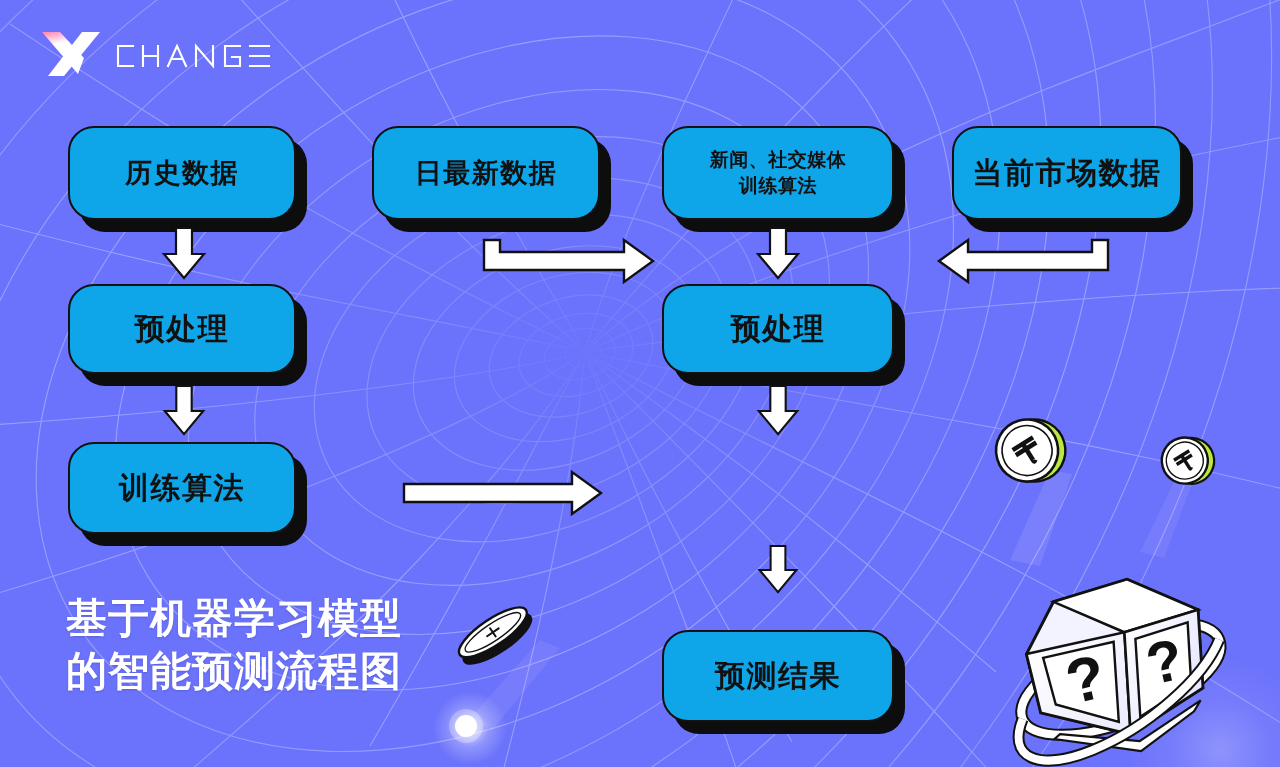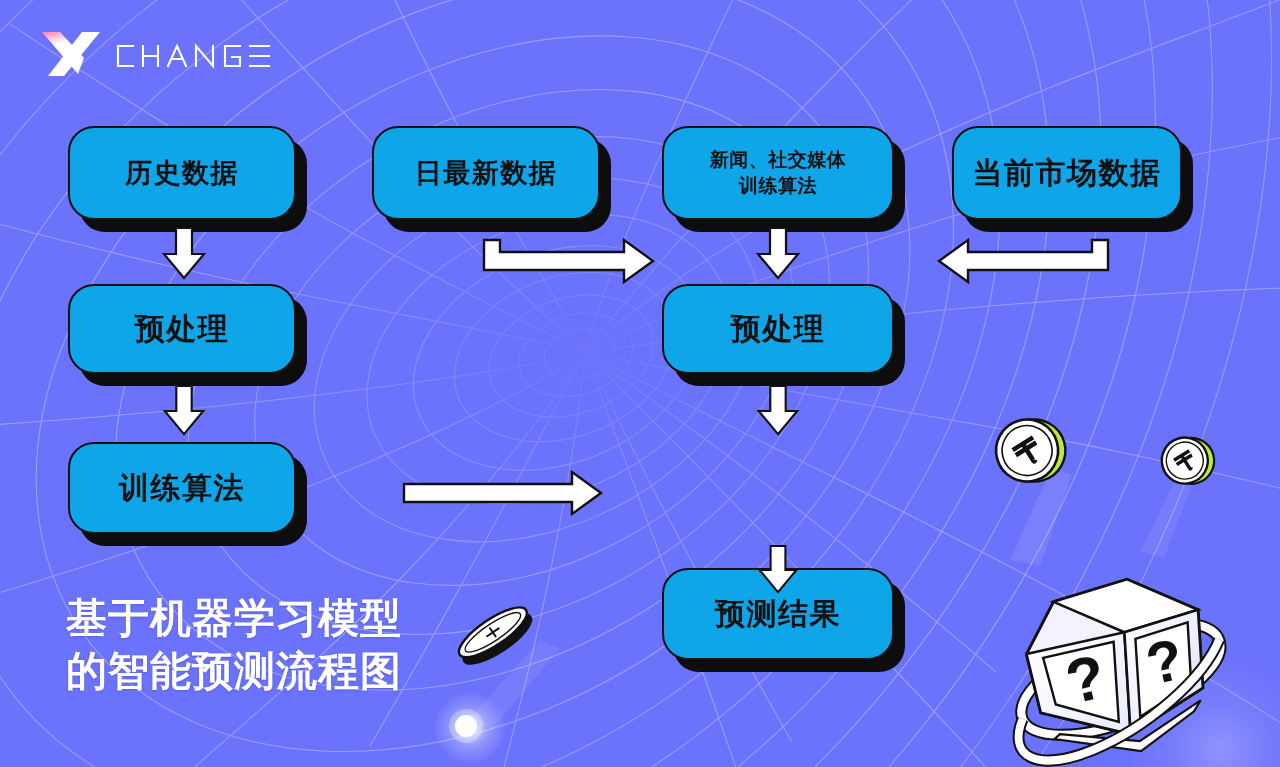--- a/index.html
+++ b/index.html
@@ -195,21 +195,21 @@
   <div class="node small" style="left:662px; top:126px; width:232px; height:94px; flex-direction:column; gap:2px;">
     <span>新闻、社交媒体</span>
     <span>训练算法</span>
   </div>
 
   <div class="node mid" style="left:952px; top:126px; width:230px; height:94px;">当前市场数据</div>
 
   <div class="node mid" style="left:662px; top:284px; width:232px; height:90px;">预处理</div>
 
 
-  <div class="node mid" style="left:662px; top:568px; width:232px; height:92px;font-family:Liberation Serif, serif;">预测结果</div>
+  <div class="node mid" style="left:662px; top:630px; width:232px; height:92px;font-family:Liberation Serif, serif;">预测结果</div>
 
   <div class="arrow" style="left:162px; top:228px;">
     <svg width="44" height="52" viewBox="0 0 44 52">
       <path d="M14 0 L30 0 L30 26 L42 26 L22 50 L2 26 L14 26 Z" fill="#ffffff" stroke="#111111" stroke-width="2.2" stroke-linejoin="miter"></path>
     </svg>
   </div>
 
   <div class="arrow" style="left:162px; top:386px;">
     <svg width="44" height="50" viewBox="0 0 44 52">
       <path d="M14 0 L30 0 L30 26 L42 26 L22 50 L2 26 L14 26 Z" fill="#ffffff" stroke="#111111" stroke-width="2.2" stroke-linejoin="miter"></path>

